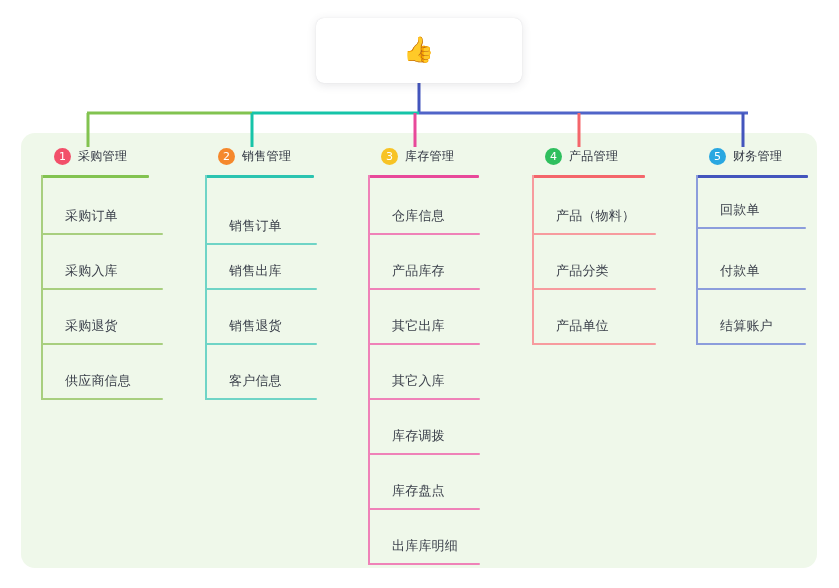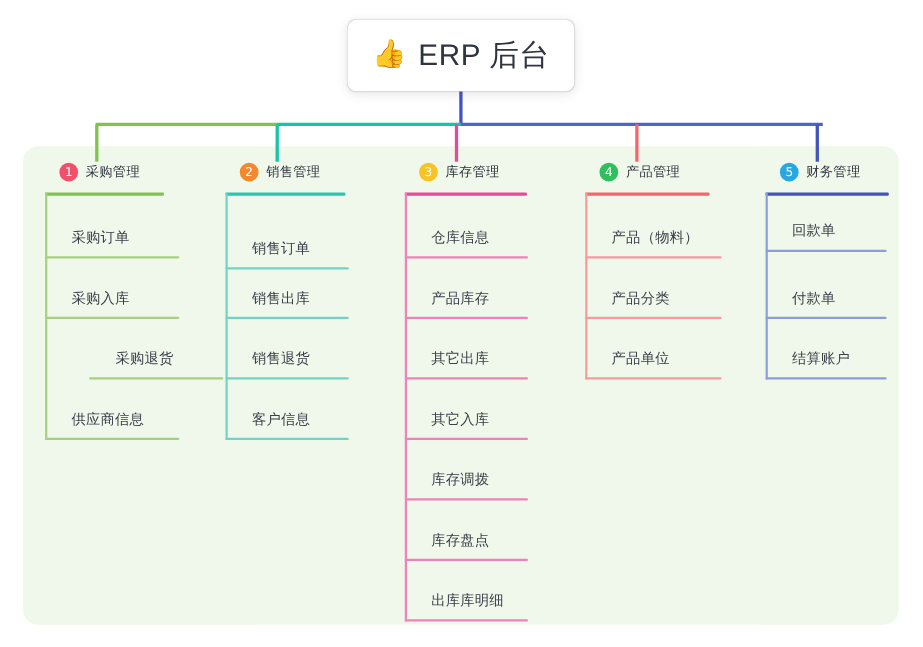--- a/index.html
+++ b/index.html
@@ -158,41 +158,40 @@
       <line x1="88" y1="113" x2="88" y2="147" stroke="#82c350" stroke-width="3" stroke-linecap="butt"></line>
       <line x1="252" y1="113" x2="252" y2="147" stroke="#16c4a8" stroke-width="3" stroke-linecap="butt"></line>
       <line x1="415" y1="113" x2="415" y2="147" stroke="#e8499a" stroke-width="3" stroke-linecap="butt"></line>
       <line x1="579" y1="113" x2="579" y2="147" stroke="#f4666b" stroke-width="3" stroke-linecap="butt"></line>
       <line x1="743" y1="113" x2="743" y2="147" stroke="#4355bd" stroke-width="3" stroke-linecap="butt"></line>
     </svg>
 
   <div class="root-node">
     <div class="root-inner">
       <span class="root-emoji">👍</span>
-      <span class="root-title">ERP 后台</span>
     </div>
   </div>
 
   <div id="columns-host">
       <div class="column" style="left: 39px;">
         <div class="col-head">
           <span class="badge" style="background: rgb(242, 80, 106);">1</span>
           <span class="col-title">采购管理</span>
         </div>
         <div class="col-head-rule" style="width: 108px; background: rgb(130, 195, 80);"></div>
         <div class="trunk" style="height: 225px; background: rgb(168, 207, 127);"></div>
         <div class="leaf" style="top: 46px; width: 122px;">
           <div class="leaf-label">采购订单</div>
           <div class="leaf-rule" style="width: 122px; background: rgb(168, 207, 127);"></div>
         </div>
         <div class="leaf" style="top: 101px; width: 122px;">
           <div class="leaf-label">采购入库</div>
           <div class="leaf-rule" style="width: 122px; background: rgb(168, 207, 127);"></div>
         </div>
-        <div class="leaf" style="top: 156px; width: 122px; margin-left: 40px;">
+        <div class="leaf" style="top: 156px; width: 122px;">
           <div class="leaf-label">采购退货</div>
           <div class="leaf-rule" style="width: 122px; background: rgb(168, 207, 127);"></div>
         </div>
         <div class="leaf" style="top: 211px; width: 122px;">
           <div class="leaf-label">供应商信息</div>
           <div class="leaf-rule" style="width: 122px; background: rgb(168, 207, 127);"></div>
         </div>
       </div>
       <div class="column" style="left: 203px;">
         <div class="col-head">

